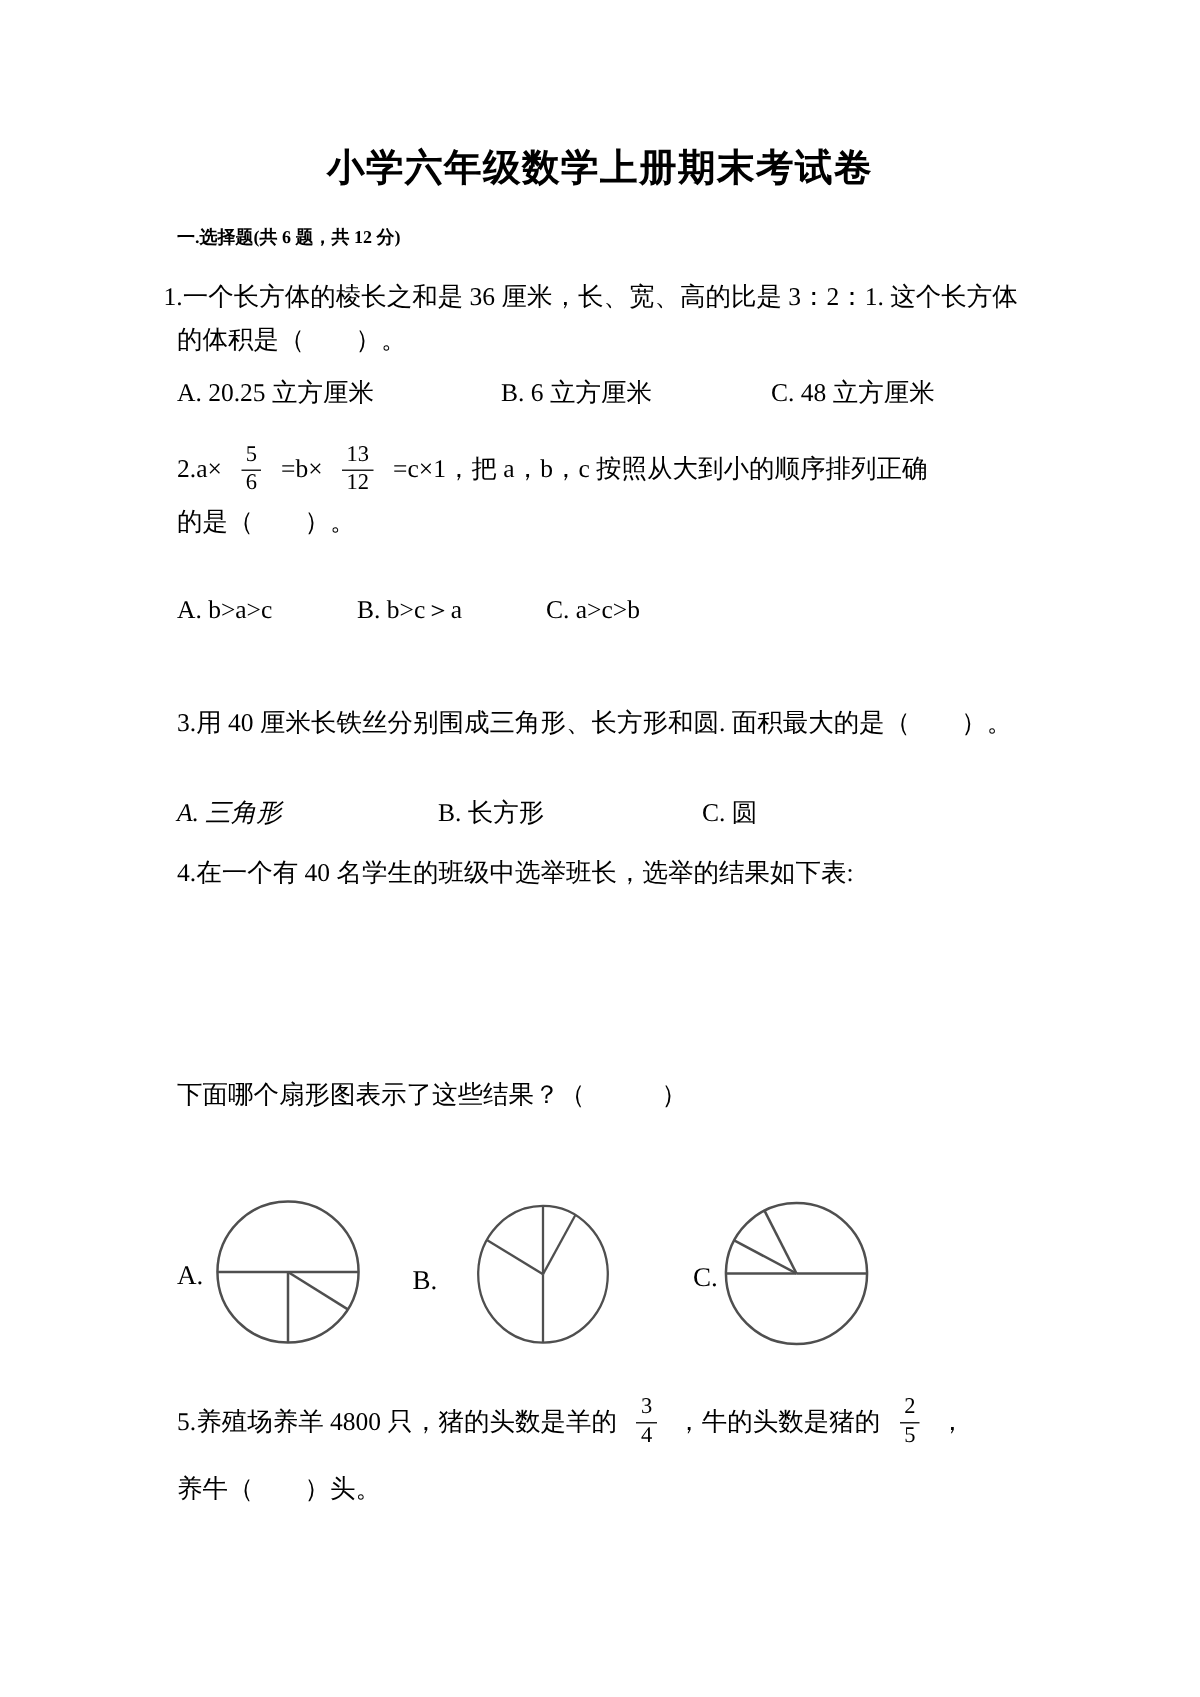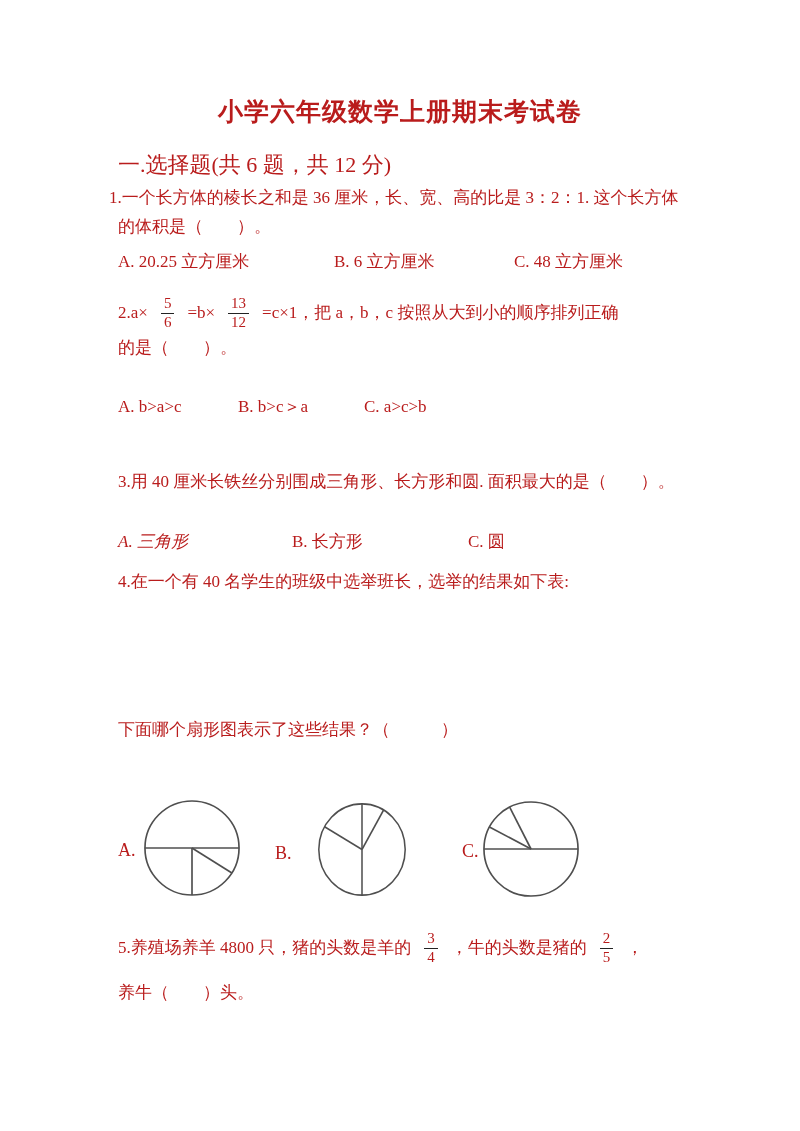--- a/index.html
+++ b/index.html
@@ -1,32 +1,32 @@
 <!DOCTYPE html>
 <html><head>
 <meta charset="utf-8">
 <style>
   html,body{margin:0;padding:0;background:#ffffff;}
   .page{
     position:relative;
     width:800px;height:1131px;
     background:#ffffff;
-    color:#b91c1c;
+    color:#000000;
     font-family:"Liberation Serif","DejaVu Serif",serif;
     overflow:hidden;
   }
   .abs{position:absolute;white-space:nowrap;}
   .t{font-size:17px;line-height:1.3;}
   .title{
     left:0;top:95px;width:100%;
     text-align:center;
     font-size:25px;font-weight:700;
     letter-spacing:1px;
   }
-  .section{font-size:22px;font-weight:400;}
+  .section{font-size:12px;font-weight:700;}
   .optrow span{position:absolute;top:0;}
   .fracrow{display:flex;align-items:center;height:44px;}
   .frac{
     display:inline-flex;flex-direction:column;align-items:center;
     font-size:15px;line-height:1.15;margin:0 13px;
   }
   .frac .num{border-bottom:1.4px solid #222;padding:0 3px;}
   .frac .den{padding:0 3px;}
   table.votes{border-collapse:collapse;}
   table.votes td{

